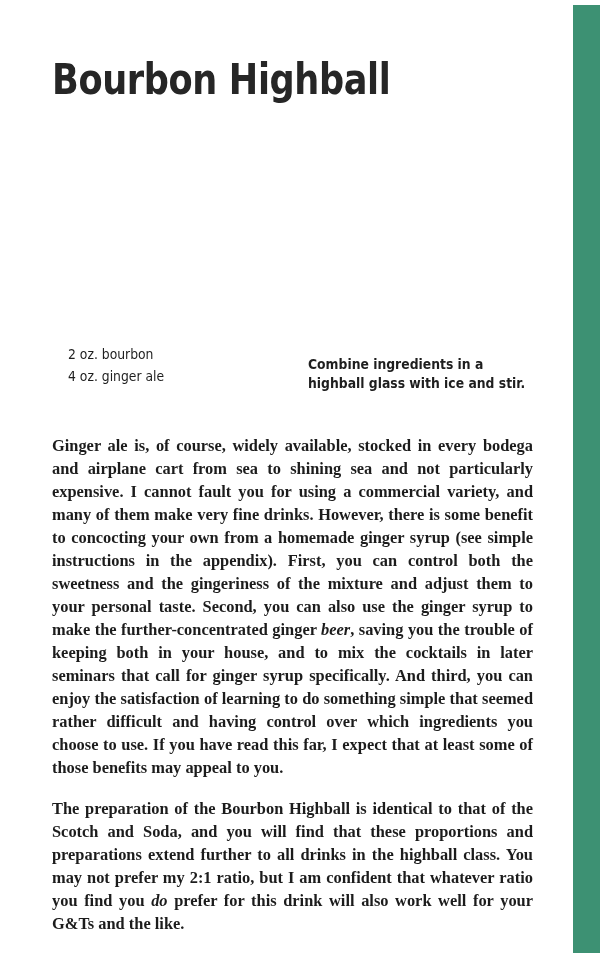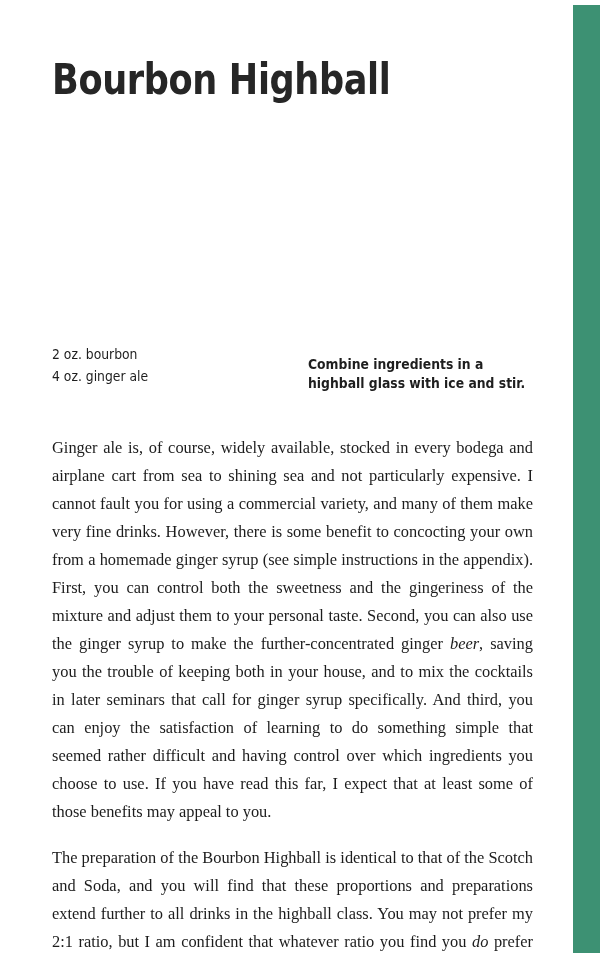--- a/index.html
+++ b/index.html
@@ -54,21 +54,21 @@
   
   .recipe-block {
     position: absolute;
     top: 343px;
     left: 0;
     width: 481px;
   }
   .ingredients {
     position: absolute;
     top: 0;
-    left: 0;
+    left: 16px;
     width: 240px;
     list-style: none;
     margin: 0;
     padding: 0;
   }
   .ingredients li {
     font-family: "DejaVu Sans Condensed", "Liberation Sans Narrow", "Liberation Sans", sans-serif;
     font-weight: 400;
     font-size: 14.5px;
     line-height: 22px;
@@ -95,25 +95,26 @@
   .prose {
     position: absolute;
     top: 434px;
     left: 0;
     width: 481px;
   }
   .prose p {
     margin: 0 0 18px 0;
     font-family: "Liberation Serif", serif;
     font-size: 16.4px;
-    line-height: 28px;
+    line-height: 23px;
     color: #1c1c1c;
     text-align: justify;
     text-justify: inter-word;
     hyphens: manual;
+    font-weight: bold;
   }
   .prose p:last-child {
     margin-bottom: 0;
   }
   .prose em {
     font-style: italic;
   }
 </style>
 </head>
 <body>

